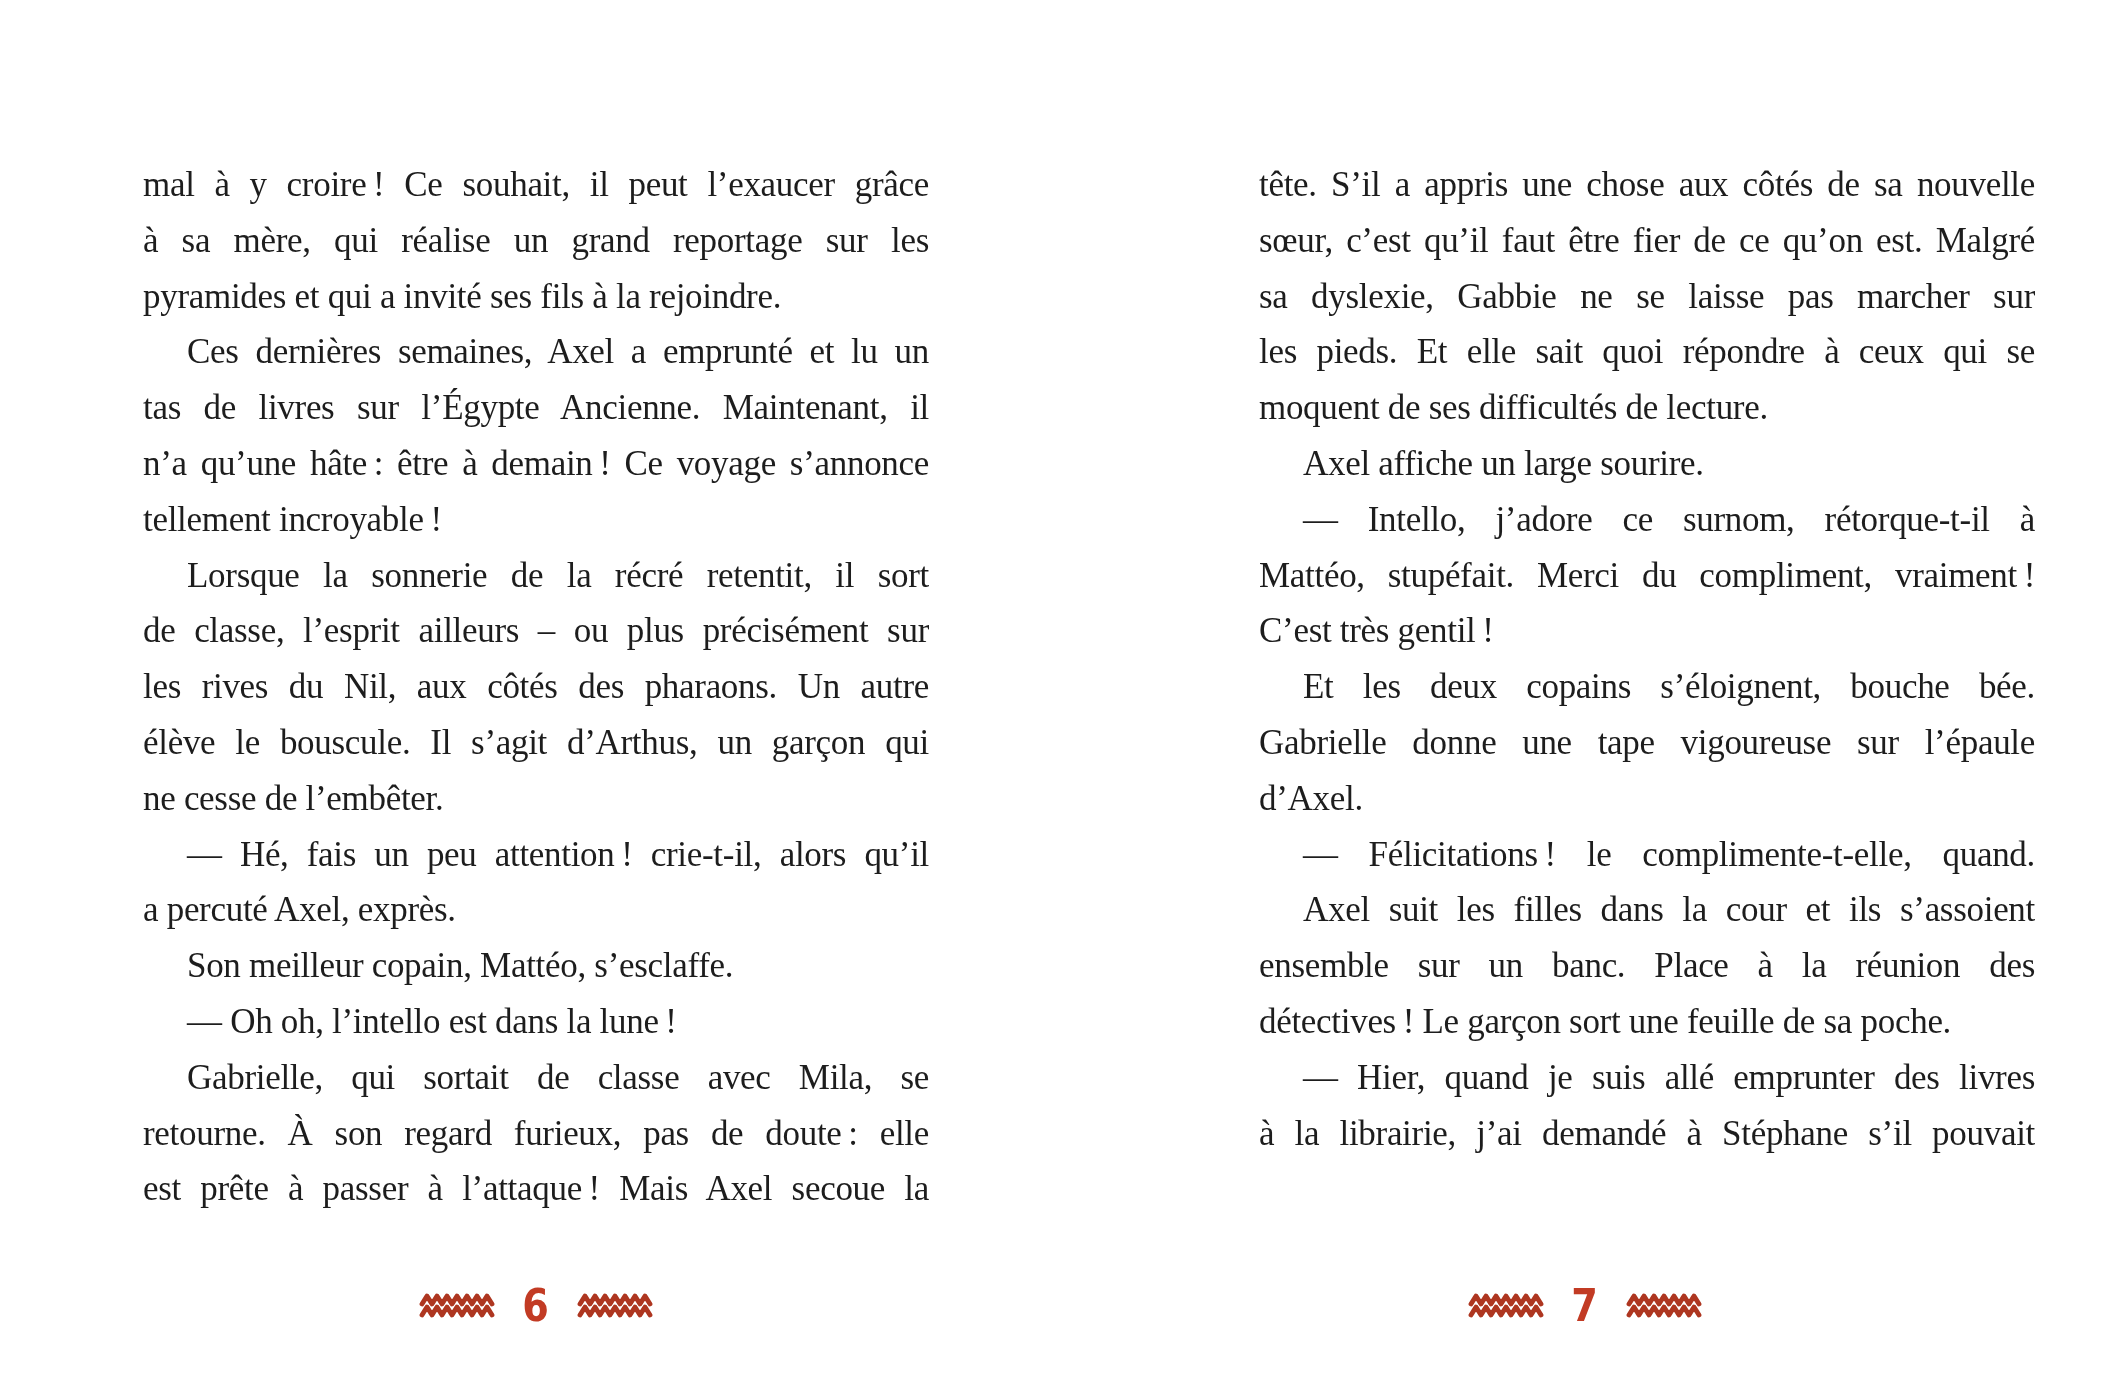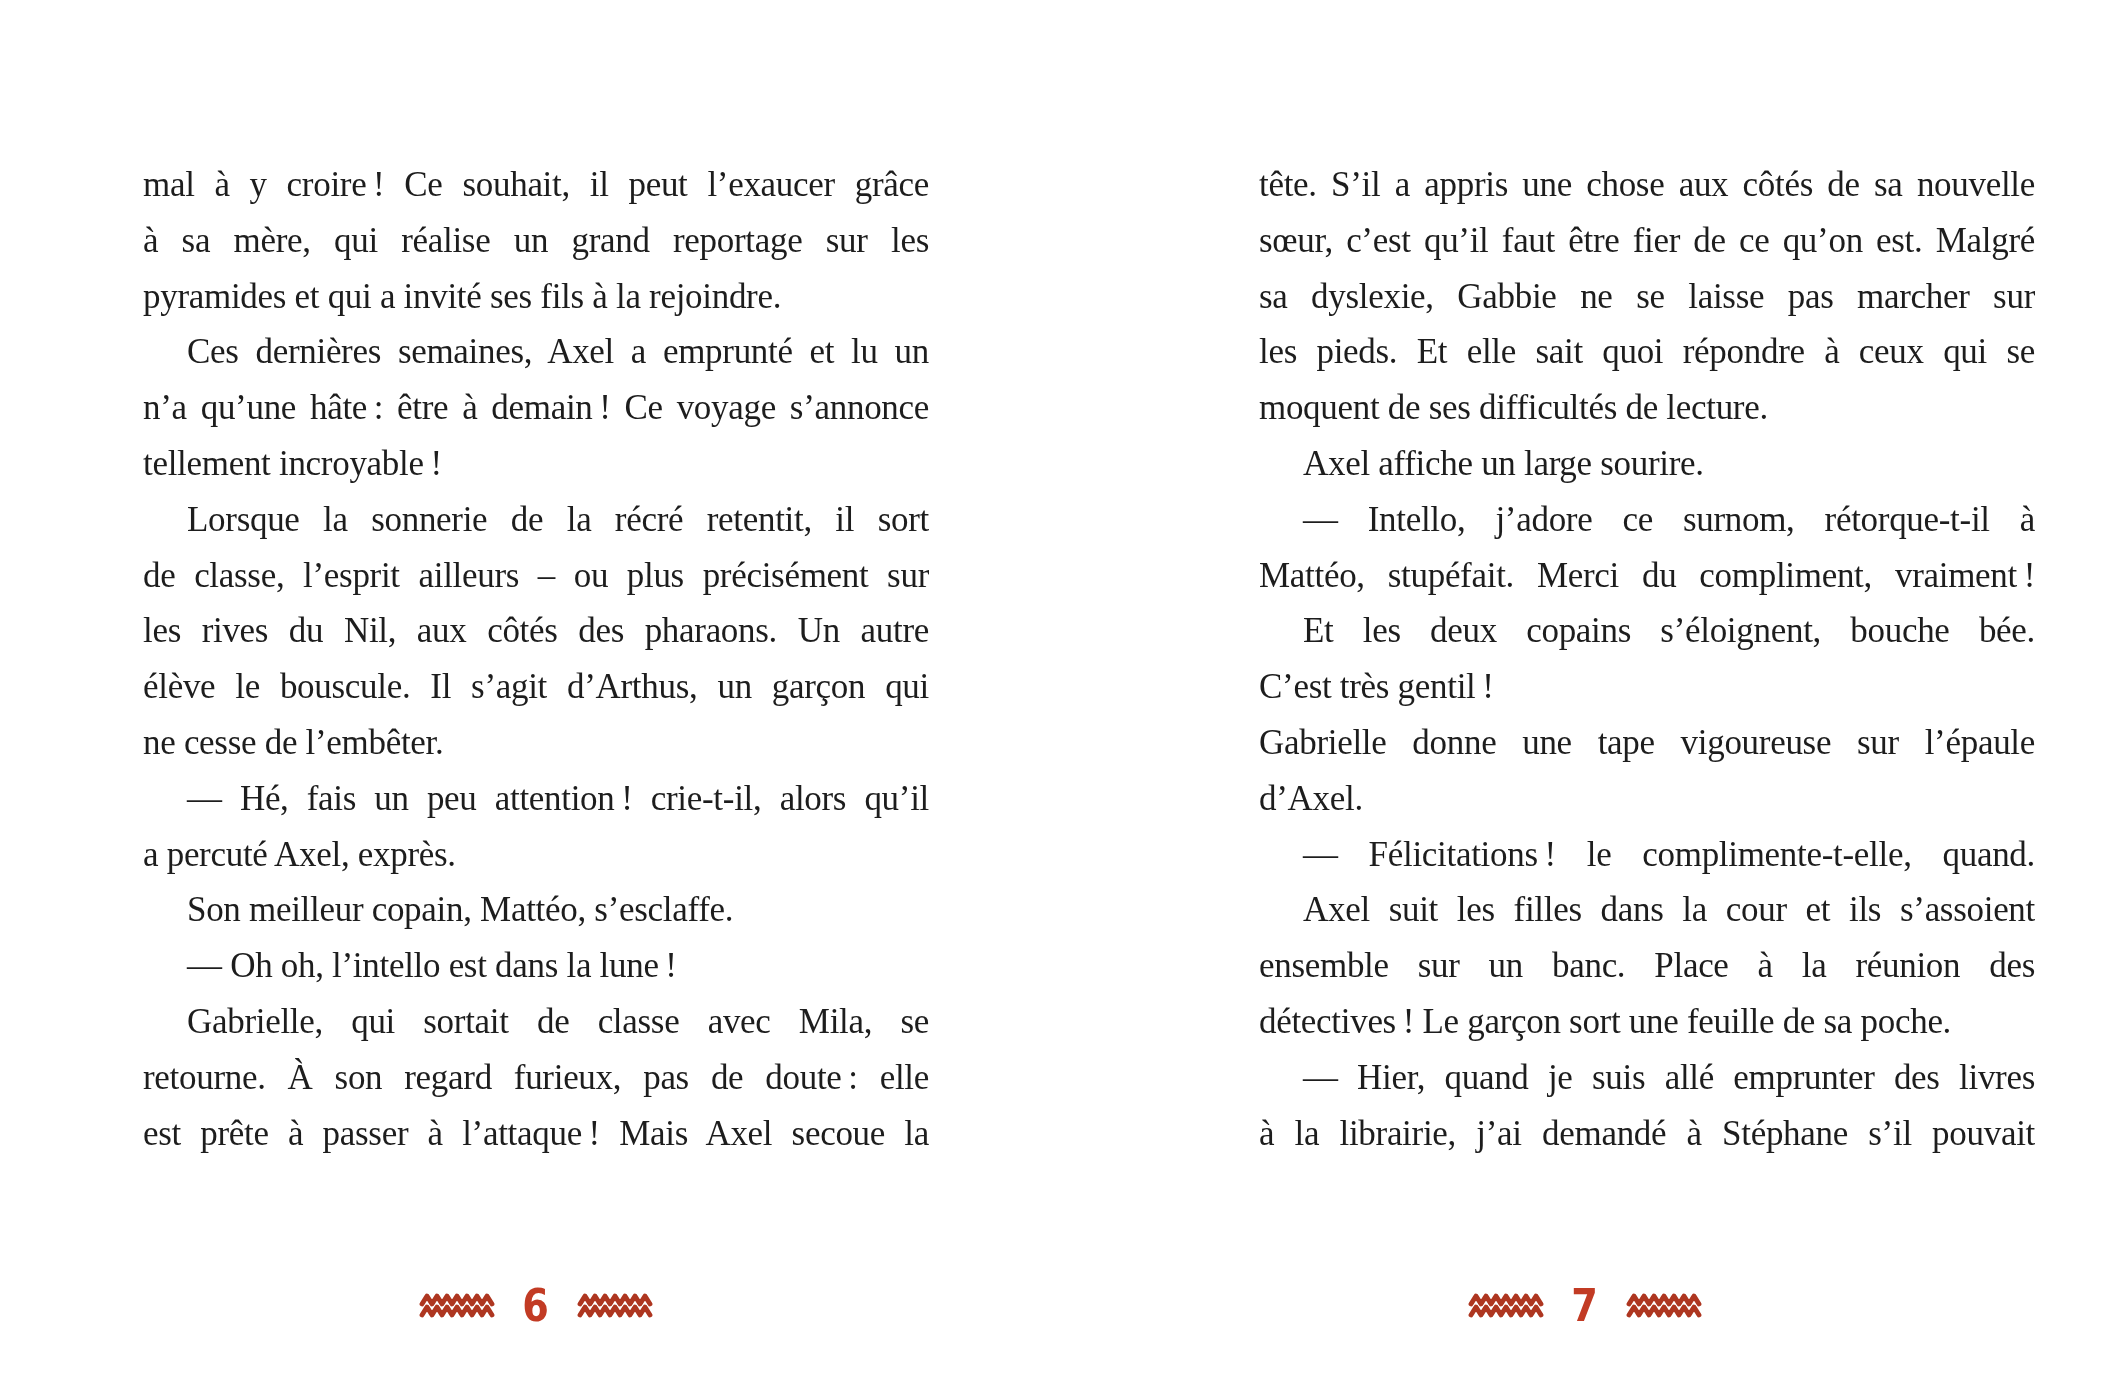--- a/index.html
+++ b/index.html
@@ -50,20 +50,21 @@
 </head>
 <body>
 
 <div class="spread">
 
   <section class="page" id="page-left">
       <div class="line">mal à y croire ! Ce souhait, il peut l’exaucer grâce</div>
       <div class="line">à sa mère, qui réalise un grand reportage sur les</div>
       <div class="line end">pyramides et qui a invité ses fils à la rejoindre.</div>
       <div class="line indent">Ces dernières semaines, Axel a emprunté et lu un</div>
+      <div class="line">tas de livres sur l’Égypte Ancienne. Maintenant, il</div>
       <div class="line">n’a qu’une hâte : être à demain ! Ce voyage s’annonce</div>
       <div class="line end">tellement incroyable !</div>
       <div class="line indent">Lorsque la sonnerie de la récré retentit, il sort</div>
       <div class="line">de classe, l’esprit ailleurs – ou plus précisément sur</div>
       <div class="line">les rives du Nil, aux côtés des pharaons. Un autre</div>
       <div class="line">élève le bouscule. Il s’agit d’Arthus, un garçon qui</div>
       <div class="line end">ne cesse de l’embêter.</div>
       <div class="line indent">— Hé, fais un peu attention ! crie-t-il, alors qu’il</div>
       <div class="line end">a percuté Axel, exprès.</div>
       <div class="line indent end">Son meilleur copain, Mattéo, s’esclaffe.</div>
@@ -75,22 +76,22 @@
 
   <section class="page" id="page-right">
       <div class="line">tête. S’il a appris une chose aux côtés de sa nouvelle</div>
       <div class="line">sœur, c’est qu’il faut être fier de ce qu’on est. Malgré</div>
       <div class="line">sa dyslexie, Gabbie ne se laisse pas marcher sur</div>
       <div class="line">les pieds. Et elle sait quoi répondre à ceux qui se</div>
       <div class="line end">moquent de ses difficultés de lecture.</div>
       <div class="line indent end">Axel affiche un large sourire.</div>
       <div class="line indent">— Intello, j’adore ce surnom, rétorque-t-il à</div>
       <div class="line">Mattéo, stupéfait. Merci du compliment, vraiment !</div>
+      <div class="line end">C’est très gentil !</div>
       <div class="line indent">Et les deux copains s’éloignent, bouche bée.</div>
-      <div class="line end">C’est très gentil !</div>
       <div class="line">Gabrielle donne une tape vigoureuse sur l’épaule</div>
       <div class="line end">d’Axel.</div>
       <div class="line indent">— Félicitations ! le complimente-t-elle, quand.</div>
       <div class="line indent">Axel suit les filles dans la cour et ils s’assoient</div>
       <div class="line">ensemble sur un banc. Place à la réunion des</div>
       <div class="line end">détectives ! Le garçon sort une feuille de sa poche.</div>
       <div class="line indent">— Hier, quand je suis allé emprunter des livres</div>
       <div class="line">à la librairie, j’ai demandé à Stéphane s’il pouvait</div>
     </section>
 

